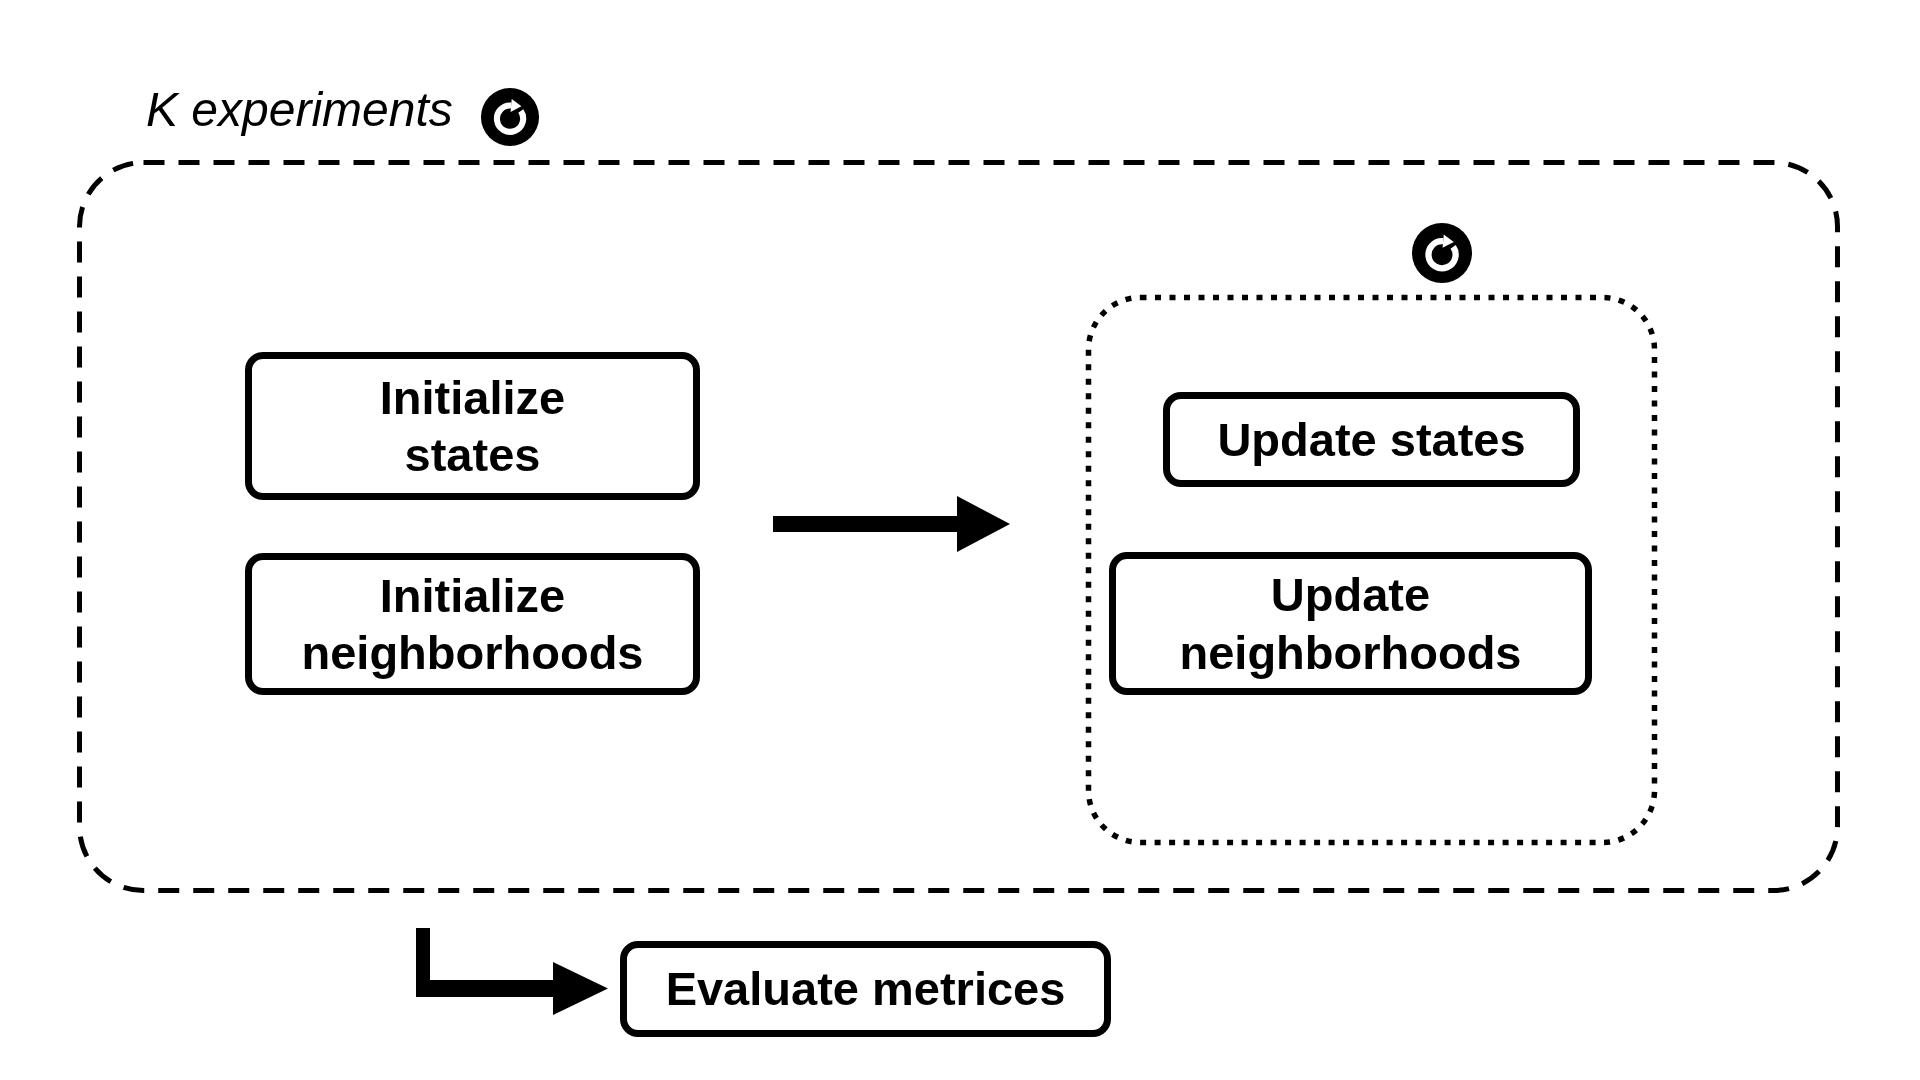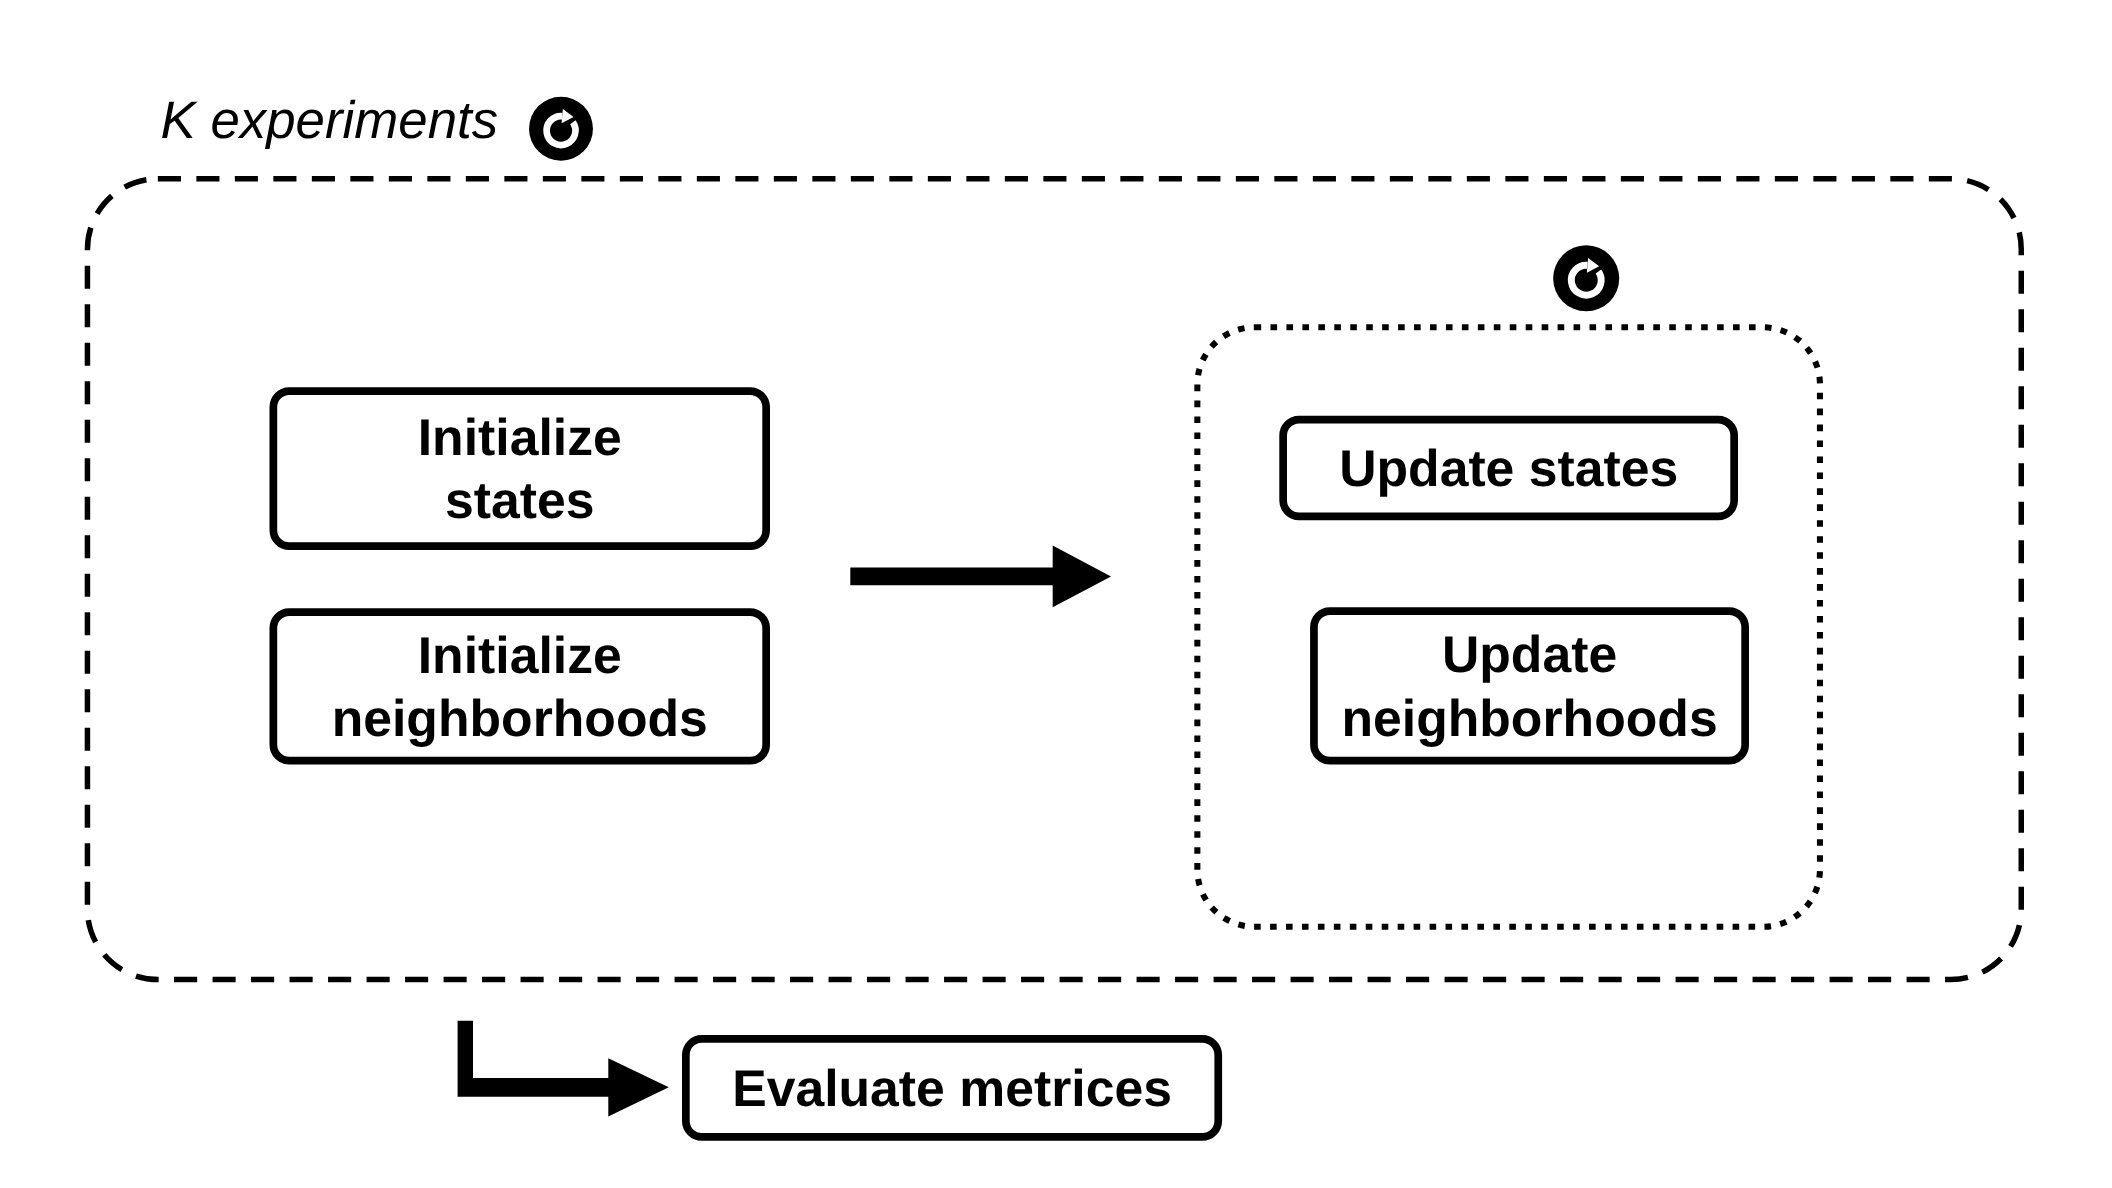--- a/index.html
+++ b/index.html
@@ -46,22 +46,22 @@
     justify-content: center;
     text-align: center;
     font-weight: bold;
     font-size: 47px;
     line-height: 1.22;
     color: #000000;
   }
   .box span { display: block; }
   .box.init-agents        { left: 245px;  top: 352px; width: 455px; height: 148px; }
   .box.init-neigh         { left: 245px;  top: 553px; width: 455px; height: 142px; }
-  .box.update-states      { left: 1163px; top: 378px; width: 417px; height: 95px;  }
-  .box.update-neigh       { left: 1191px; top: 552px; width: 399px; height: 143px; }
+  .box.update-states      { left: 1163px; top: 392px; width: 417px; height: 95px;  }
+  .box.update-neigh       { left: 1109px; top: 552px; width: 483px; height: 143px; }
   .box.evaluate           { left: 620px;  top: 941px; width: 491px; height: 96px;  }
 </style>
 </head>
 <body>
 
 <div class="canvas">
 
   <svg class="layer" viewBox="0 0 1920 1080" aria-hidden="true">
 
     <rect x="79.5" y="162.5" width="1758" height="728" rx="64" ry="64" fill="none" stroke="#000000" stroke-width="5" stroke-dasharray="21 14"></rect>

